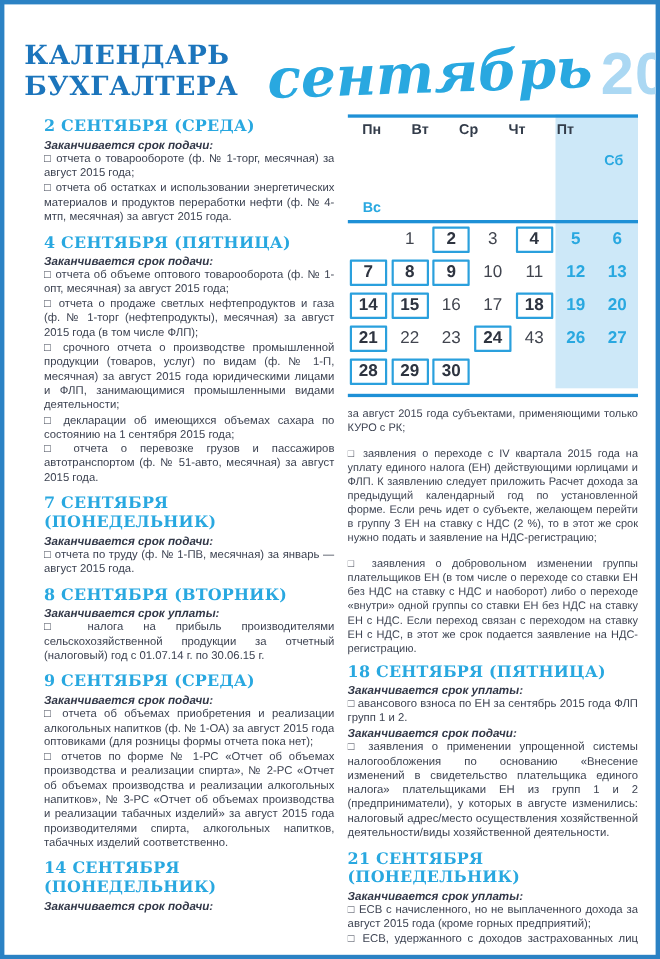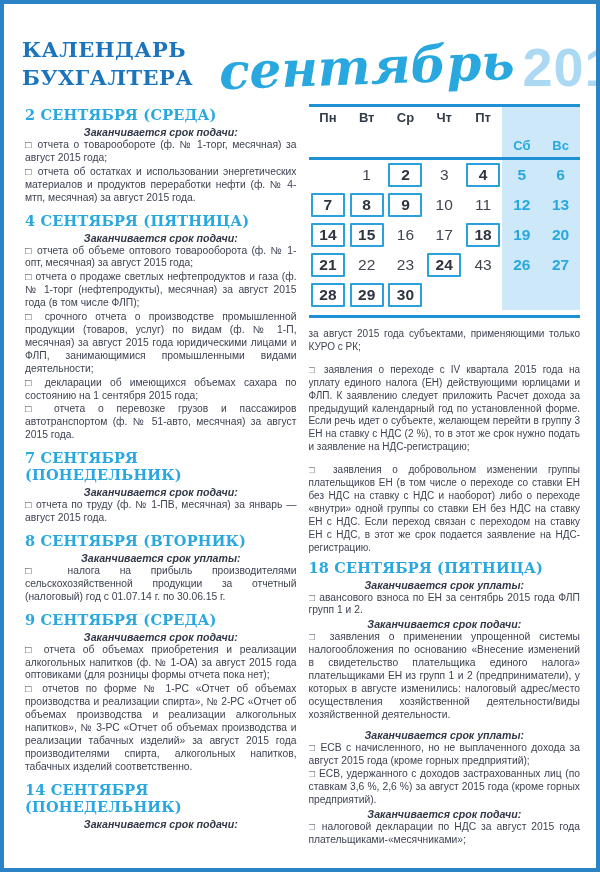--- a/index.html
+++ b/index.html
@@ -5,40 +5,40 @@
   html,body{margin:0;padding:0;background:#fff;}
   .page{
     width:600px;height:872px;box-sizing:border-box;
     border:4px solid #2b82c4;background:#fff;overflow:hidden;
     font-family:"Liberation Sans",sans-serif;color:#3d4352;
     position:relative;
   }
   
   .header{display:flex;align-items:flex-end;padding:14px 20px 4px 18px;height:74px;box-sizing:content-box;}
   .brand{font-family:"DejaVu Serif",serif;font-weight:bold;color:#1c75bc;
-         font-size:21px;line-height:28px;letter-spacing:.5px;}
+         font-size:24px;line-height:28px;letter-spacing:.5px;}
   .month-script{font-family:"DejaVu Serif",serif;font-style:italic;font-weight:bold;
          color:#29a8e0;font-size:50px;line-height:50px;margin:0 8px 0 26px;
          transform:rotate(-2deg);white-space:nowrap;}
   .year{font-size:54px;line-height:50px;font-weight:bold;color:#abd8f3;margin-left:auto;letter-spacing:1px;}
   
-  .content{display:flex;gap:12px;padding:6px 16px 0 21px;}
+  .content{display:flex;gap:12px;padding:6px 16px 0 36px;}
   .col{width:50%;overflow:hidden;height:756px;}
   
   .sec{margin-bottom:7px;}
   .sec-date{font-family:"DejaVu Serif",serif;font-weight:bold;color:#29a8e0;
             font-size:14.5px;margin:4px 0 3px;letter-spacing:.2px;}
   .group-label{font-weight:bold;font-style:italic;color:#323848;
-               font-size:10.6px;margin:1px 0 1px;text-align:center;}
+               font-size:10.6px;margin:1px 0 1px;}
   .item{font-size:10.3px;line-height:12.9px;margin:0 0 1px;text-align:justify;color:#3d4352;}
   .cont{font-size:10px;line-height:12.9px;margin:10px 0 1px;text-align:justify;color:#3d4352;}
   
   .calendar{position:relative;margin-top:2px;}
   .weekend-bg{position:absolute;top:0;right:0;width:28.57%;height:100%;background:#cde8f8;}
-  .cal-head{position:relative;display:grid;grid-template-columns:repeat(7,1fr);
+  .cal-head{position:relative;display:grid;grid-template-columns:repeat(6,1fr);
             border-top:3px solid #1e90d6;border-bottom:3px solid #1e90d6;padding:3px 0 4px;}
   .cal-hcell{text-align:center;font-weight:bold;font-size:13px;color:#333c4a;}
   .cal-hcell.wkend{color:#29a8e0;margin-top:28px;}
   .cal-body{position:relative;display:grid;grid-template-columns:repeat(7,1fr);}
   .cal-cell{height:30px;display:flex;align-items:center;justify-content:center;
             font-size:15.5px;color:#41454f;}
   .cal-cell.wkend{color:#29a8e0;font-weight:bold;}
   .cal-cell .boxed{display:inline-block;border:2px solid #2aa0dd;background:#fff;
             font-weight:bold;color:#2e3440;min-width:24px;text-align:center;
             line-height:20px;padding:0 3px;border-radius:1px;}
@@ -216,20 +216,21 @@
         </div>
       <div id="right-sections">
           <div class="sec">
             <h2 class="sec-date">18 СЕНТЯБРЯ (ПЯТНИЦА)</h2>
             <p class="group-label">Заканчивается срок уплаты:</p>
             <p class="item">□ авансового взноса по ЕН за сентябрь 2015 года ФЛП групп 1 и 2.</p>
             <p class="group-label">Заканчивается срок подачи:</p>
             <p class="item">□ заявления о применении упрощенной системы налогообложения по основанию «Внесение изменений в свидетельство плательщика единого налога» плательщиками ЕН из групп 1 и 2 (предприниматели), у которых в августе изменились: налоговый адрес/место осуществления хозяйственной деятельности/виды хозяйственной деятельности.</p>
           </div>
           <div class="sec">
+            <h2 class="sec-date">21 СЕНТЯБРЯ (ПОНЕДЕЛЬНИК)</h2>
             <p class="group-label">Заканчивается срок уплаты:</p>
             <p class="item">□ ЕСВ с начисленного, но не выплаченного дохода за август 2015 года (кроме горных предприятий);</p>
             <p class="item">□ ЕСВ, удержанного с доходов застрахованных лиц (по ставкам 3,6 %, 2,6 %) за август 2015 года (кроме горных предприятий).</p>
             <p class="group-label">Заканчивается срок подачи:</p>
             <p class="item">□ налоговой декларации по НДС за август 2015 года плательщиками-«месячниками»;</p>
           </div>
         </div>
     </div>
 
   </div>

